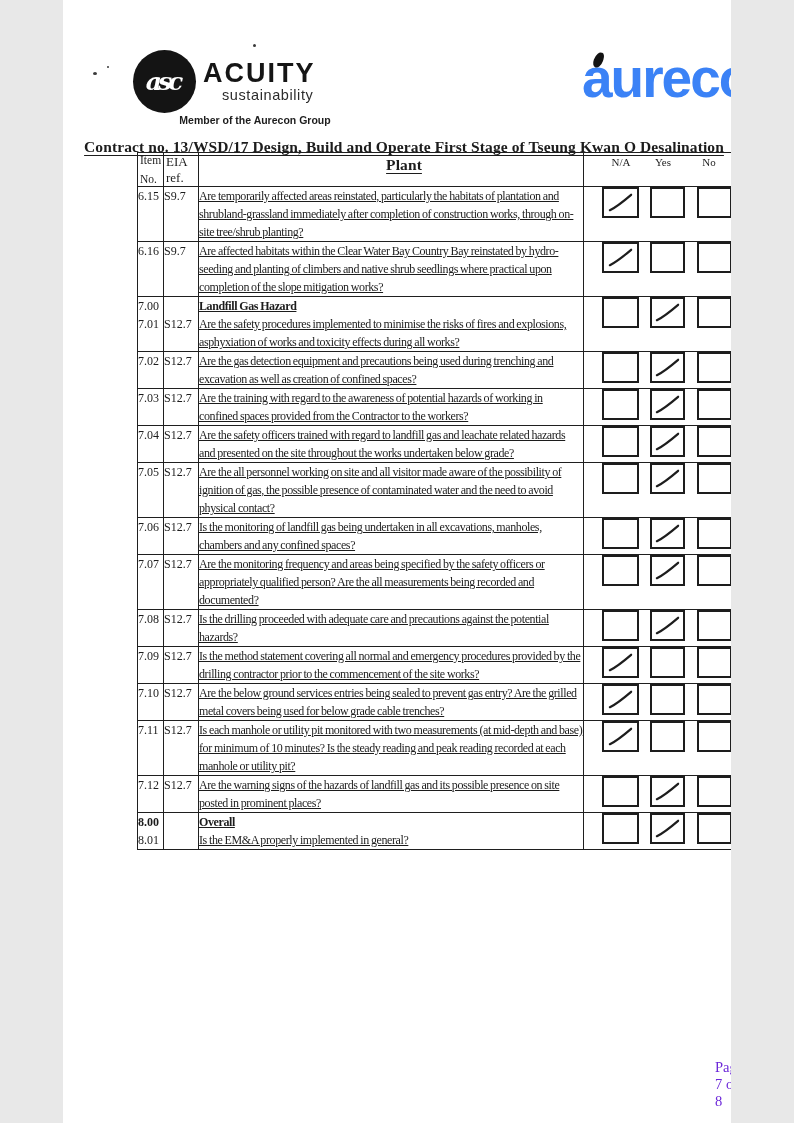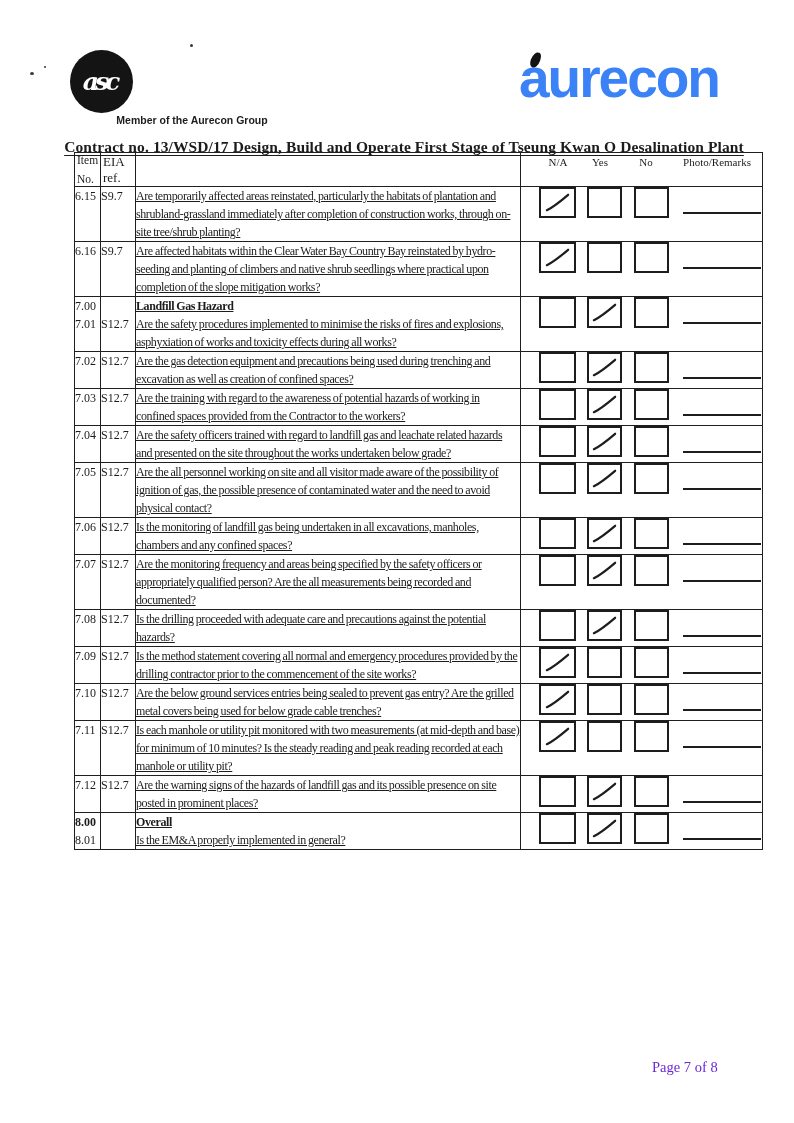--- a/index.html
+++ b/index.html
@@ -1,16 +1,16 @@
 <!DOCTYPE html>
 <html><head>
 <meta charset="utf-8">
 <style>
   html,body{margin:0;padding:0;background:#e8e8e8;}
-  .page{position:relative;width:794px;height:1123px;background:#ffffff;margin:0 auto;
+  .page{position:relative;width:668px;height:1123px;background:#ffffff;margin:0 auto;
         font-family:"Liberation Serif", serif;color:#1c1c1c;overflow:hidden;}
 
   
   .speck{position:absolute;background:#3a3a3a;border-radius:50%;}
   .speck.s1{left:30px;top:72px;width:4px;height:3px;}
   .speck.s2{left:44px;top:66px;width:2px;height:2px;}
   .speck.s3{left:190px;top:44px;width:3px;height:3px;}
 
   
   .acuity{position:absolute;left:70px;top:50px;display:flex;}
@@ -76,20 +76,24 @@
 <body>
 
 <div class="page">
 
   <span class="speck s1"></span>
   <span class="speck s2"></span>
   <span class="speck s3"></span>
 
   <div class="acuity">
     <div class="asc-circle">asc</div>
+    <div class="acuity-text">
+      <div class="acuity-name">ACUITY</div>
+      <div class="acuity-sub">sustainability</div>
+    </div>
     <div class="acuity-member">Member of the Aurecon Group</div>
   </div>
 
   <div class="aurecon">
     <span class="accent"></span>
     <span>aurecon</span>
   </div>
 
   <h1 class="doc-title">Contract no. 13/WSD/17 Design, Build and Operate First Stage of Tseung Kwan O Desalination Plant</h1>
 

